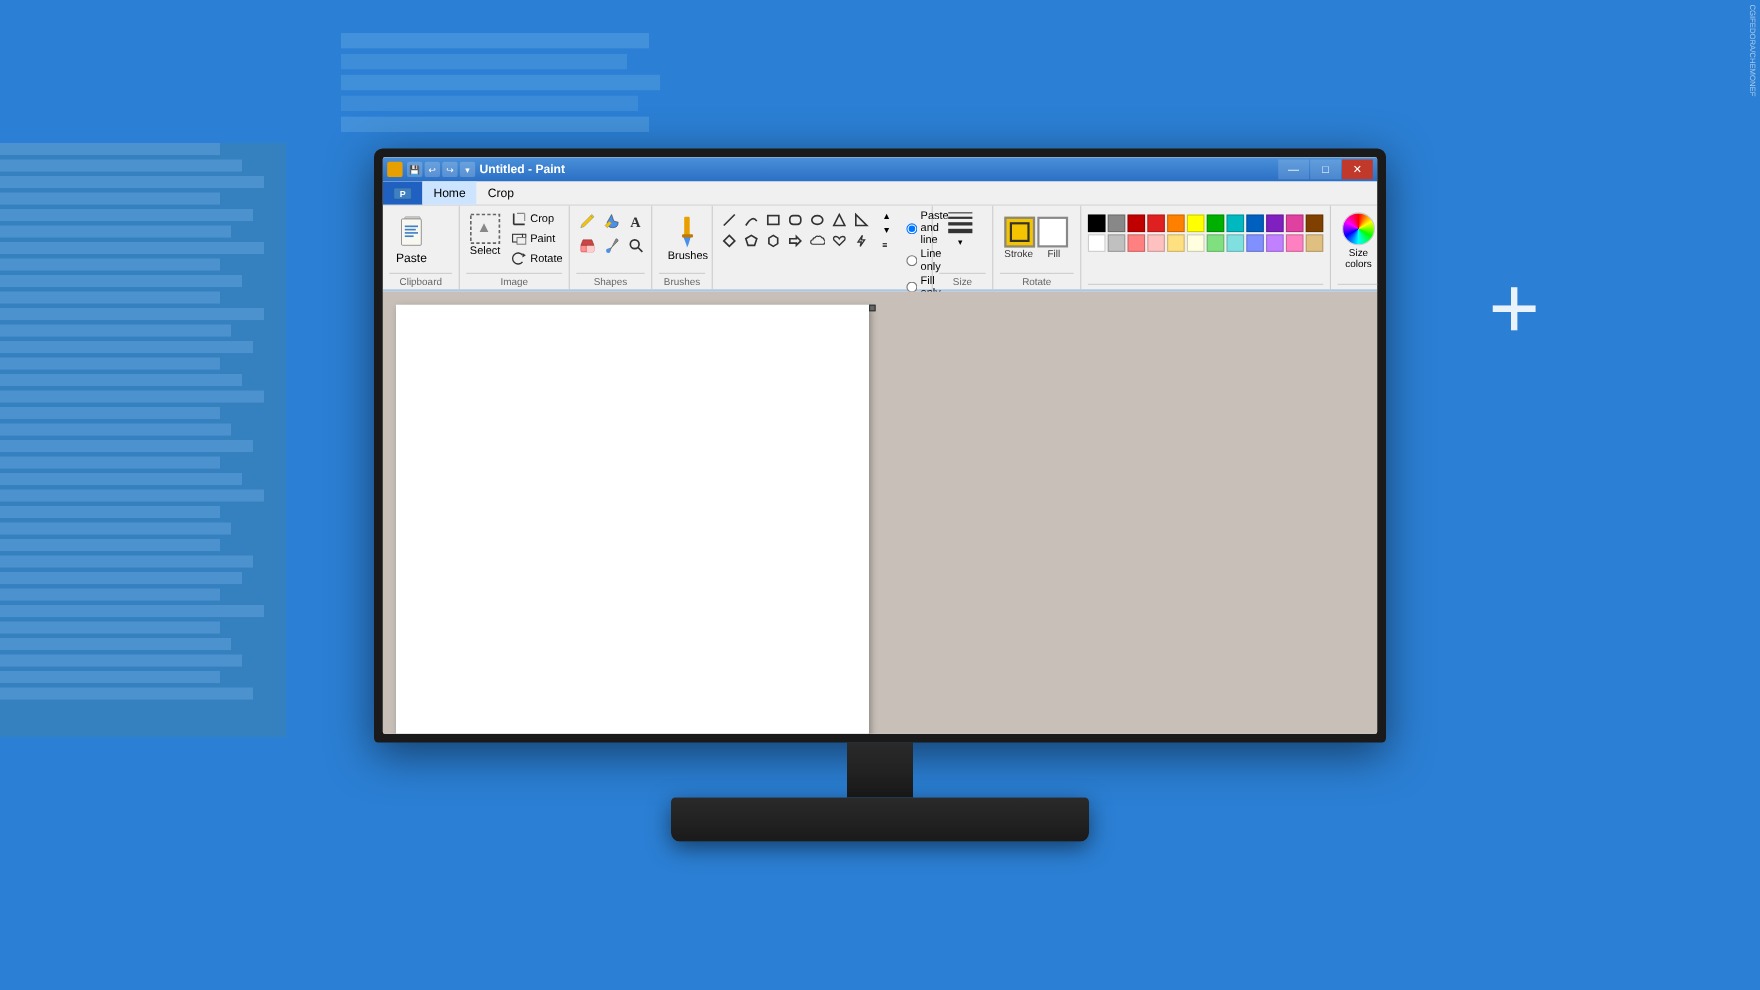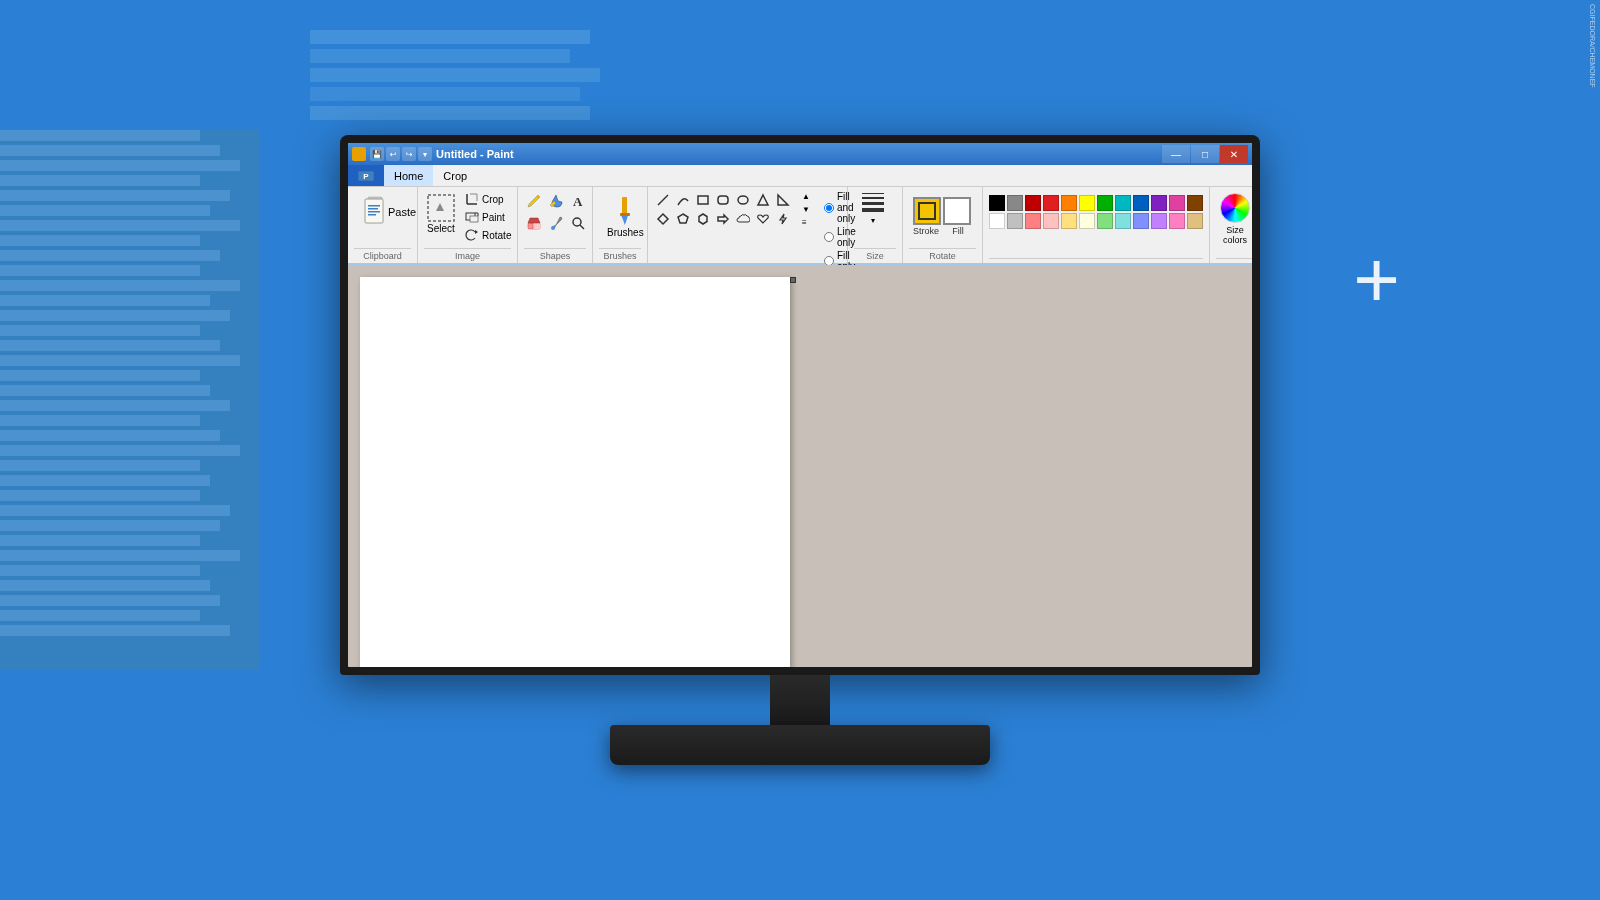--- a/index.html
+++ b/index.html
@@ -218,21 +218,21 @@
       text-align: center;
       padding-top: 2px;
       border-top: 1px solid #ccc;
       margin-top: 2px;
     }
 
     
     .clipboard-section { min-width: 70px; }
     .paste-btn {
       display: flex;
-      flex-direction: row;
+      flex-direction: column;
       align-items: center;
       padding: 4px 6px;
       cursor: pointer;
       border-radius: 3px;
     }
     .paste-label { font-size: 11px; color: #000; margin-top: 2px; }
 
     
     .image-section { min-width: 100px; }
     .image-tools {
@@ -771,21 +771,21 @@
 
               <div class="shapes-more">
                 <div style="font-size:8px; cursor:pointer; padding:1px 2px;">▲</div>
                 <div style="font-size:8px; cursor:pointer; padding:1px 2px;">▼</div>
                 <div style="font-size:8px; cursor:pointer; padding:1px 2px;">≡</div>
               </div>
 
               <div class="shapes-options">
                 <div class="shape-option">
                   <input type="radio" name="fill-type" value="fill-line" checked="" style="">
-                  <span style="font-size:10px;">Fill and only</span>
+                  <span style="font-size:10px;">Paste and line</span>
                 </div>
                 <div class="shape-option">
                   <input type="radio" name="fill-type" value="line" style="">
                   <span style="font-size:10px;">Line only</span>
                 </div>
                 <div class="shape-option">
                   <input type="radio" name="fill-type" value="fill" style="">
                   <span style="font-size:10px;">Fill only</span>
                 </div>
               </div>

